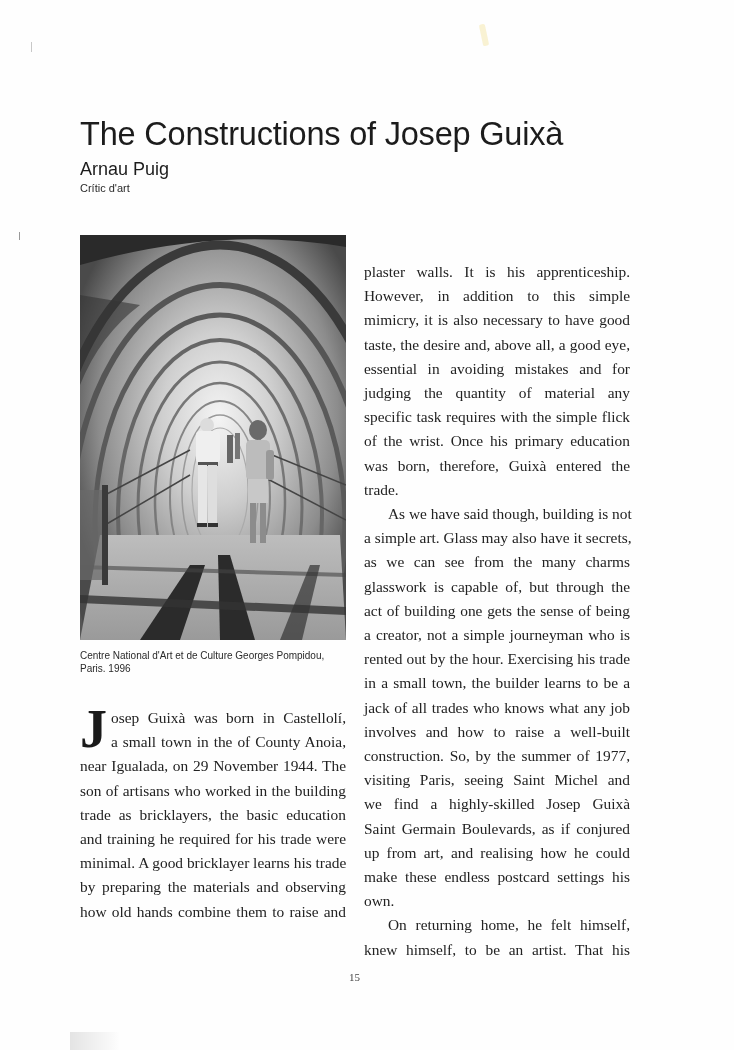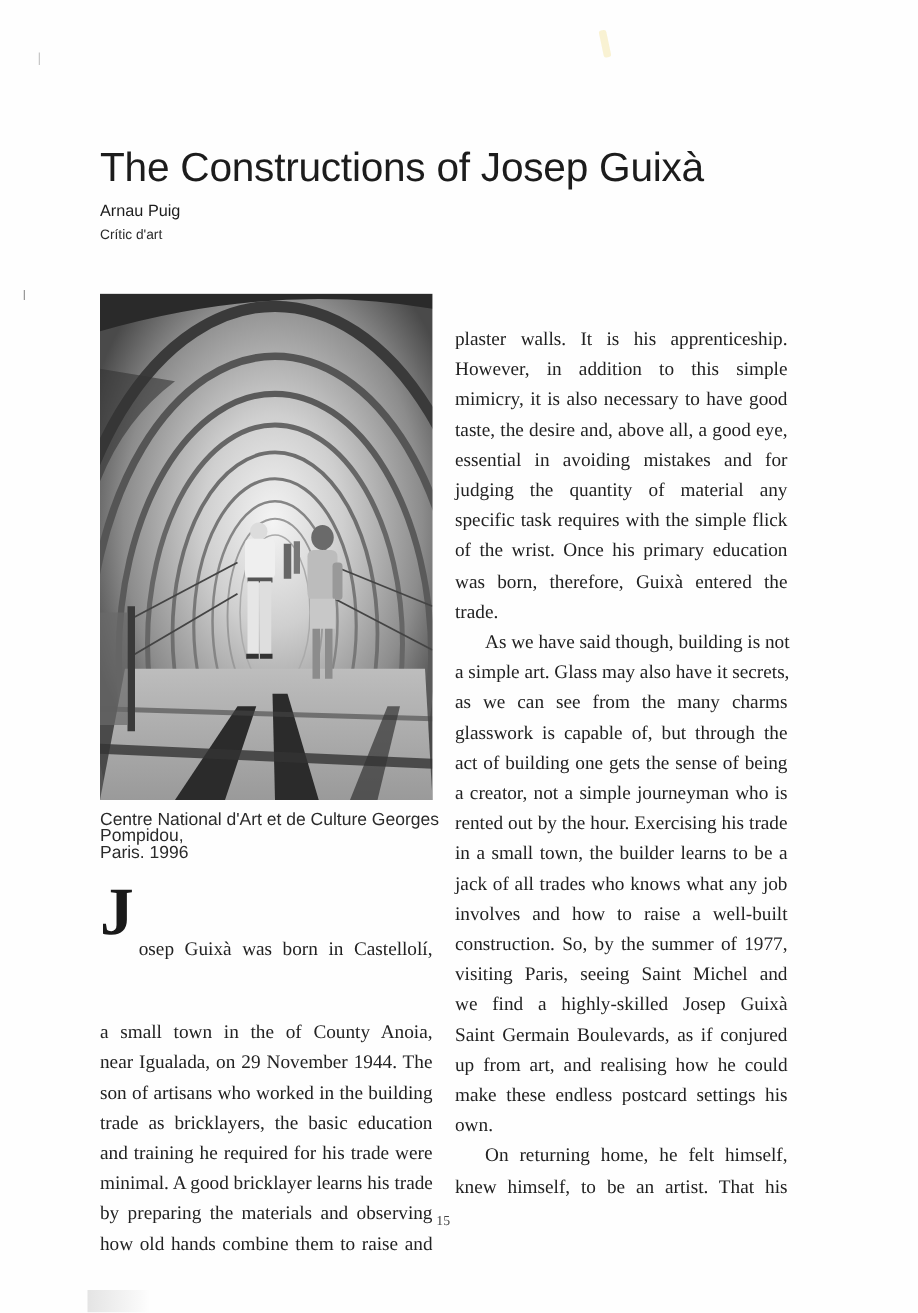--- a/index.html
+++ b/index.html
@@ -11,38 +11,38 @@
 
   .title {
     position: absolute; left: 80px; top: 115px;
     font-family: "Liberation Sans", sans-serif;
     font-size: 32.5px; color: #1c1c1c; letter-spacing: -0.2px;
     white-space: nowrap; margin: 0; font-weight: normal; line-height: 38px;
   }
   .author {
     position: absolute; left: 80px; top: 158px;
     font-family: "Liberation Sans", sans-serif;
-    font-size: 13px; color: #1c1c1c; line-height: 22px; white-space: nowrap;
+    font-size: 18px; color: #1c1c1c; line-height: 22px; white-space: nowrap;
   }
   .role {
     position: absolute; left: 80px; top: 181px;
     font-family: Liberation Sans, sans-serif;
     font-size: 11px; color: #2a2a2a; line-height: 14px; white-space: nowrap;
   }
 
   .photo {
     position: absolute; left: 80px; top: 235px; width: 266px; height: 405px;
     overflow: hidden; background: #8a8a8a;
   }
   .photo svg { display: block; width: 100%; height: 100%; }
 
   .caption {
     position: absolute; left: 80px; top: 649px; width: 275px;
     font-family: "Liberation Sans", sans-serif;
-    font-size: 14px; line-height: 13px; color: #2a2a2a;
+    font-size: 10px; line-height: 13px; color: #2a2a2a;
   }
 
   .col {
     position: absolute;
     font-family: "Liberation Serif", serif;
     font-size: 15.4px; line-height: 24.2px; color: #222;
     text-align: justify;
   }
   .col .line { display: block; text-align: justify; text-align-last: justify; white-space: nowrap; }
   .col .line.last { text-align-last: left; }
@@ -51,21 +51,21 @@
   .left-col { left: 80px; top: 706px; width: 266px; }
   .right-col { left: 364px; top: 232px; width: 266px; margin-top: 28px; }
 
   .dropcap {
     float: left;
     font-family: "Liberation Serif", serif;
     font-size: 54px; line-height: 42px; height: 44px;
     margin: 2px 4px 0 0; color: #1a1a1a; font-weight: bold;
   }
   .left-col .line { overflow: hidden; }
-  .left-col .dc-line { display: block; text-align: justify; text-align-last: justify; white-space: nowrap; margin-top: 42px; }
+  .left-col .dc-line { display: block; text-align: justify; text-align-last: justify; white-space: nowrap; }
 
   .page-number {
     position: absolute; left: 349px; top: 971px;
     font-family: Liberation Serif, serif; font-size: 11px; color: #444; text-align: right;
   }
 
   .scan-mark { position: absolute; }
   .mark-yellow { left: 481px; top: 24px; width: 6px; height: 22px; background: #f7efc8; opacity: 0.8; transform: rotate(-12deg); border-radius: 2px; }
   .mark-left1 { left: 31px; top: 42px; width: 1px; height: 10px; background: #c8c8c8; }
   .mark-left2 { left: 19px; top: 232px; width: 1px; height: 8px; background: #999; }

